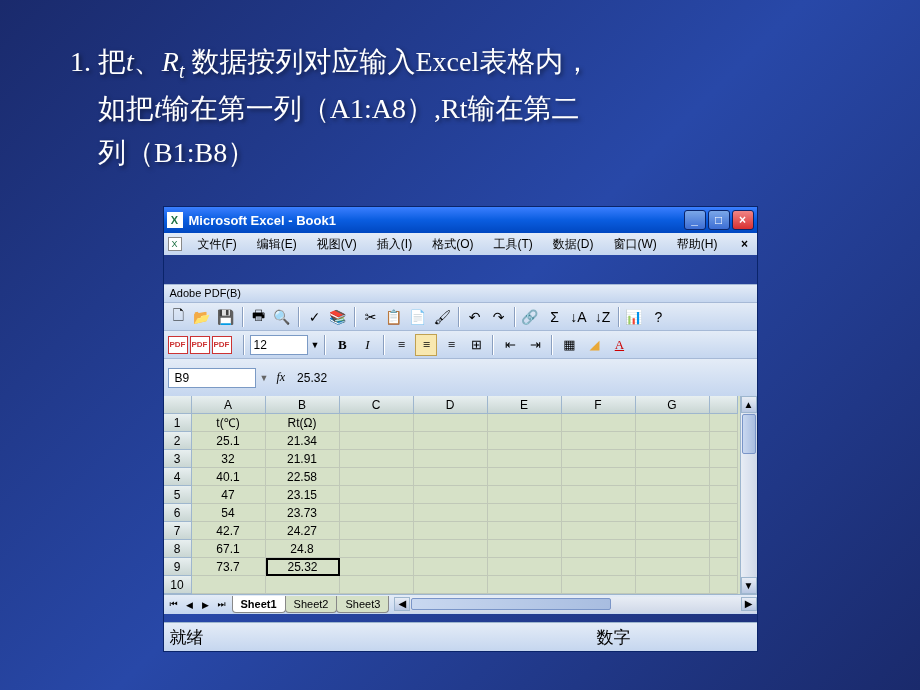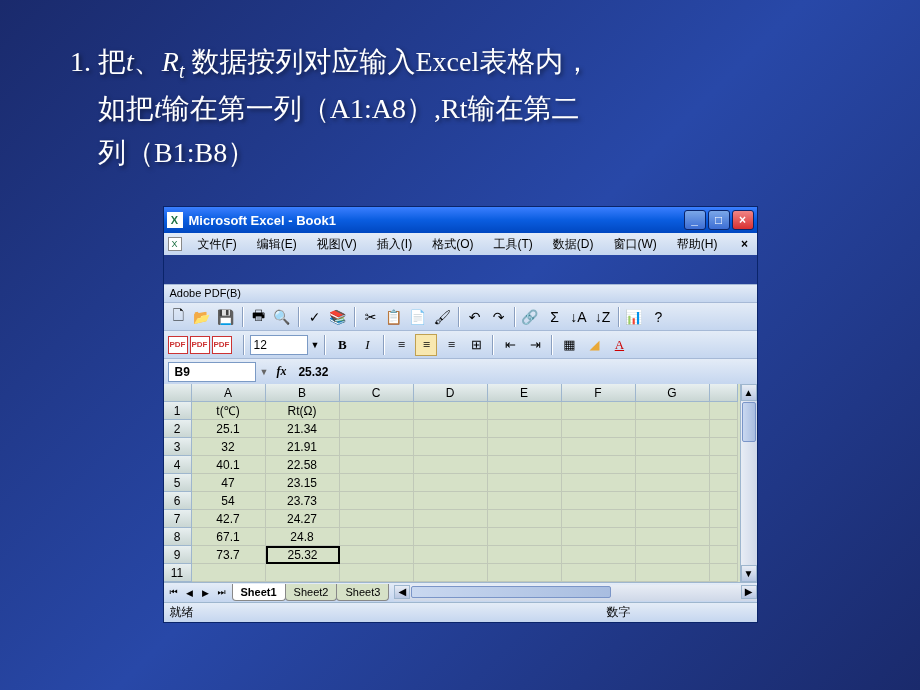--- a/index.html
+++ b/index.html
@@ -151,26 +151,25 @@
   width: 20px; height: 18px;
   background: #fff;
   border: 1px solid #cc3333;
   font-size: 8px;
   display: flex; align-items: center; justify-content: center;
   color: #cc3333; font-weight: bold;
 }
 
 .formula-bar {
   background: linear-gradient(to bottom, #e4ecf7, #c5d6ef);
-  height: 26px;
+  height: 38px;
   display: flex;
   align-items: center;
   font-size: 12px;
   border-top: 1px solid #a6b9d6;
-  font-weight: bold;
 }
 .name-box {
   width: 88px;
   background: #fff;
   border: 1px solid #7b9ac5;
   padding: 2px 6px;
   margin: 0 4px;
 }
 .fx-label {
   font-style: italic;
@@ -285,27 +284,28 @@
   height: 16px;
   background: linear-gradient(to bottom, #e8edf5, #cfd8e8);
   margin-left: 6px;
   display: flex;
 }
 .hscroll .scroll-arrow { width: 16px; height: 14px; }
 .hscroll .scroll-track { flex: 1; position: relative; }
 .hscroll .scroll-thumb { width: 200px; height: 12px; margin: 1px; }
 
 .statusbar {
-  height: 20px;
-  background: linear-gradient(to bottom, #e4ecf7, #c5d6ef);
-  display: flex;
-  align-items: center;
-  font-size: 12px;
+  height: 29px;
+  background: linear-gradient(to bottom, #e4ecf7, #c5d6ef);
+  display: flex;
+  align-items: center;
+  font-size: 17px;
   padding: 0 6px;
   border-top: 1px solid #9eb6ce;
+  margin-top: 8px;
 }
 .status-right { margin-left: auto; padding-right: 120px; }
 </style>
 </head>
 <body>
 
 <div class="slide-text">
   <span>1. 把</span><span class="em">t</span><span>、</span><span class="em">R</span><span class="em sub">t</span><span> 数据按列对应输入Excel表格内，</span><br>
   &nbsp;&nbsp;&nbsp;&nbsp;<span>如把</span><span class="em">t</span><span>输在第一列（A1:A8）,Rt输在第二</span><br>
   &nbsp;&nbsp;&nbsp;&nbsp;<span>列（B1:B8）</span>
@@ -516,21 +516,21 @@
               <div class="cell">73.7</div>
               <div class="cell active">25.32</div>
               <div class="cell"></div>
               <div class="cell"></div>
               <div class="cell"></div>
               <div class="cell"></div>
               <div class="cell"></div>
               <div class="cell"></div>
             </div>
             <div class="data-row">
-              <div class="row-h">11</div>
+              <div class="row-h">10</div>
               <div class="cell"></div>
               <div class="cell"></div>
               <div class="cell"></div>
               <div class="cell"></div>
               <div class="cell"></div>
               <div class="cell"></div>
               <div class="cell"></div>
               <div class="cell"></div>
             </div>
           </div>

